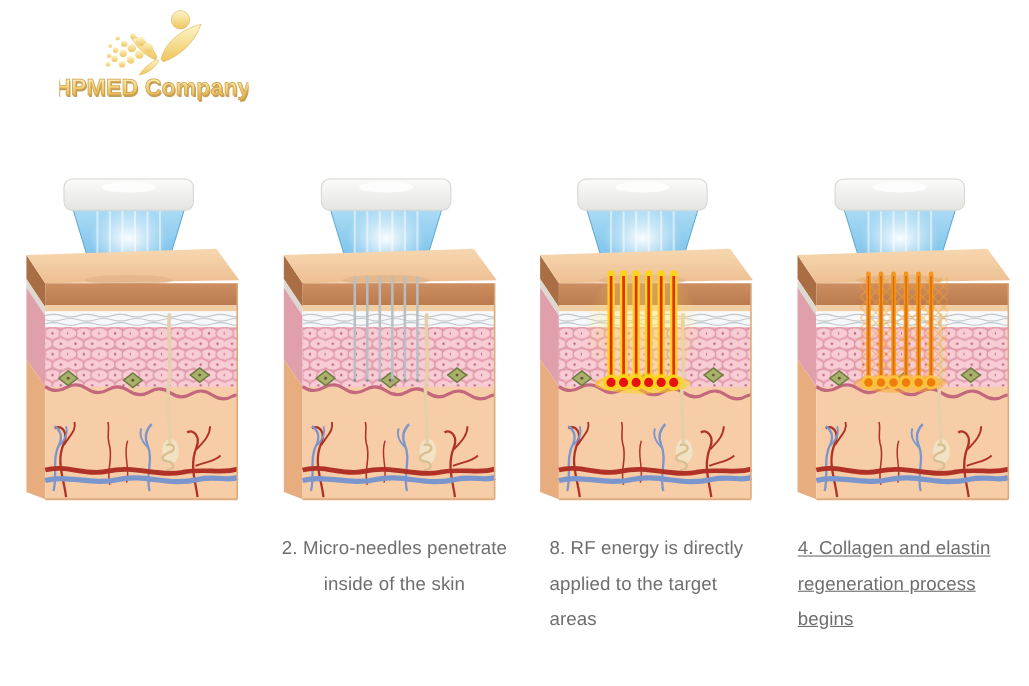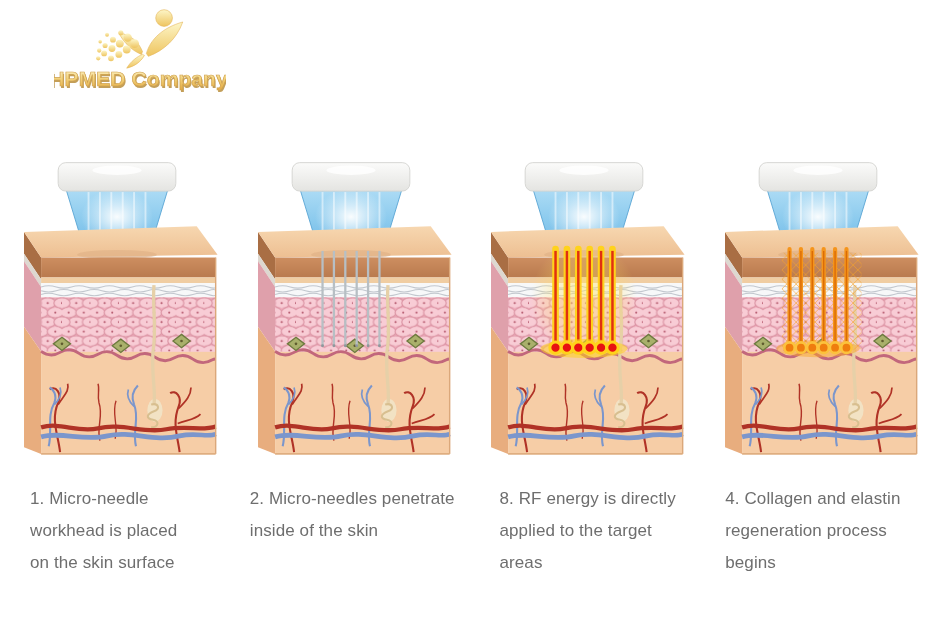--- a/index.html
+++ b/index.html
@@ -13,23 +13,23 @@
     display:grid;grid-template-columns:repeat(4,1fr);
   }
   .panel{display:flex;flex-direction:column;}
   .fig{margin:0;display:flex;justify-content:center;}
   svg.skin{width:224px;height:315px;}
   .caption{
     margin:12px 0 0 0;font-size:17px;line-height:32px;color:#6e6e6e;
     white-space:pre-line;letter-spacing:.1px;
   }
   .panel:nth-child(1) .caption{padding-left:30px;}
-  .panel:nth-child(2) .caption{padding-left:16px;}
+  .panel:nth-child(2) .caption{padding-left:16px;text-align:center;}
   .panel:nth-child(3) .caption{padding-left:32px;}
-  .panel:nth-child(4) .caption{padding-left:24px;}
+  .panel:nth-child(4) .caption{padding-left:24px;text-decoration:underline;}
   
   .panel[data-state="ready"]    svg.skin{--nr:inline;}
   .panel[data-state="inserted"] svg.skin{--ni:inline;}
   .panel[data-state="rf"]       svg.skin{--nrf:inline;}
   .panel[data-state="regen"]    svg.skin{--nrg:inline;}
 </style>
 </head>
 <body>
 
 <svg width="0" height="0" style="position:absolute" xmlns="http://www.w3.org/2000/svg" xmlns:xlink="http://www.w3.org/1999/xlink" aria-hidden="true">
@@ -270,23 +270,20 @@
   </svg>
 </div>
 
 <main class="panels">
   <section class="panel" data-state="ready">
     <figure class="fig">
       <svg class="skin" viewBox="0 0 236 332">
           <use href="#skin-block" xlink:href="#skin-block"></use>
         </svg>
     </figure>
-    <p class="caption">1. Micro-needle
-workhead is placed
-on the skin surface</p>
   </section>
   <section class="panel" data-state="inserted">
     <figure class="fig">
       <svg class="skin" viewBox="0 0 236 332">
           <use href="#skin-block" xlink:href="#skin-block"></use>
         </svg>
     </figure>
     <p class="caption">2. Micro-needles penetrate
 inside of the skin</p>
   </section>

